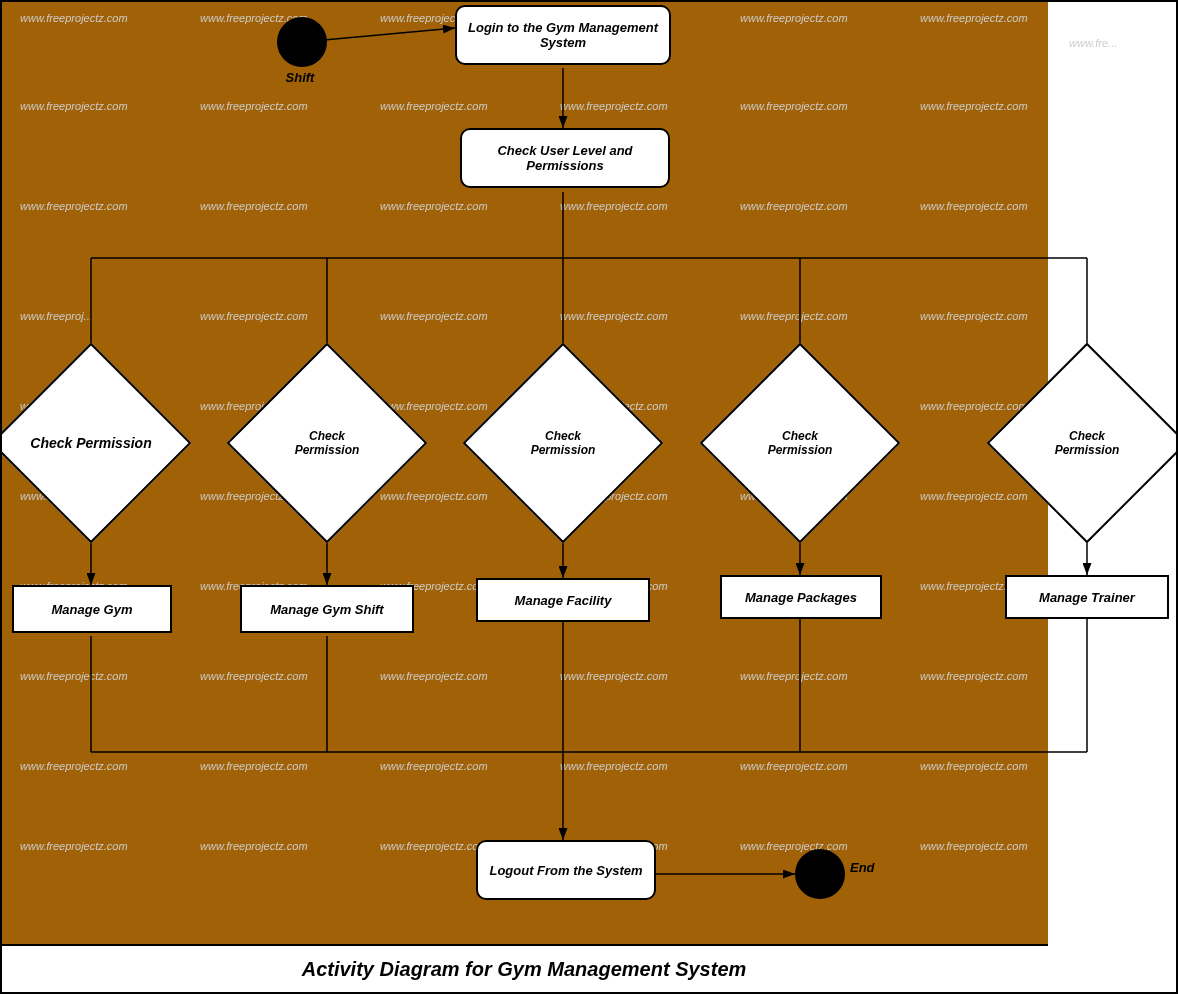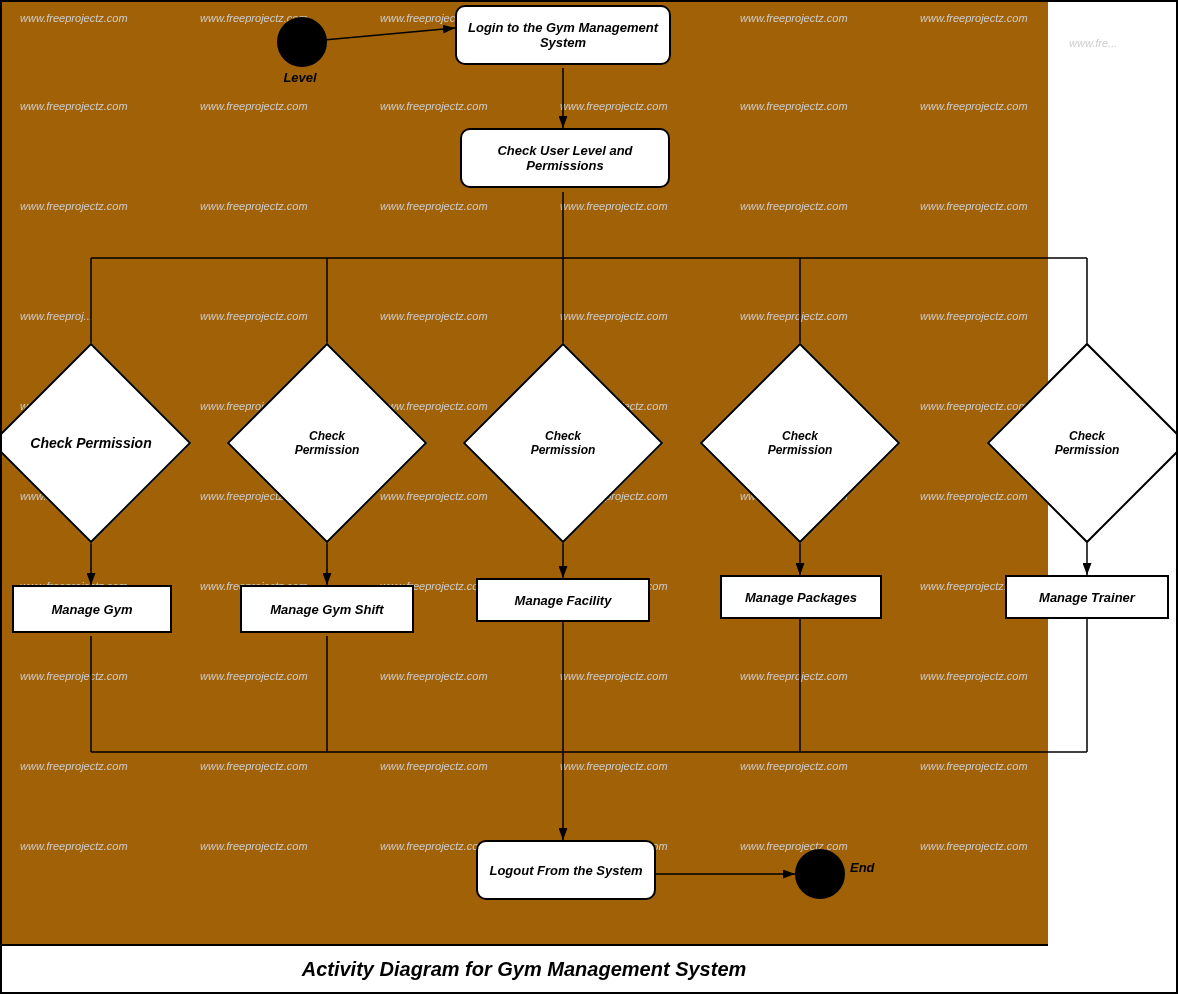--- a/index.html
+++ b/index.html
@@ -224,21 +224,21 @@
 
     <line x1="91" y1="752" x2="1087" y2="752" stroke="#000" stroke-width="1.5"></line>
 
     <line x1="563" y1="752" x2="563" y2="840" stroke="#000" stroke-width="1.5" marker-end="url(#arrowhead)"></line>
 
     <line x1="653" y1="874" x2="795" y2="874" stroke="#000" stroke-width="1.5" marker-end="url(#arrowhead)"></line>
   </svg>
 
   <div class="node node-circle" style="width:50px; height:50px; left:277px; top:17px;"></div>
 
-  <div style="position:absolute; left:270px; top:70px; font-size:13px; font-weight:bold; text-align:center; width:60px;">Level</div>
+  <div style="position:absolute; left:270px; top:70px; font-size:13px; font-weight:bold; text-align:center; width:60px;">Shift</div>
 
   <div class="node node-rounded" style="left:455px; top:5px; width:216px; min-height:60px;">Login to the Gym Management System</div>
 
   <div class="node node-rounded" style="left:460px; top:128px; width:210px; min-height:60px;">Check User Level and Permissions</div>
 
   <div style="position:absolute; left:20px; top:372px; width:142px; height:142px;">
     <div style="width:100%; height:100%; border:2px solid #000; background:#fff; transform:rotate(45deg);"></div>
     <div style="position:absolute; top:0; left:0; width:100%; height:100%; display:flex; align-items:center; justify-content:center; font-weight:bold; font-size:14px; text-align:center;">Check
 Permission</div>
   </div>

